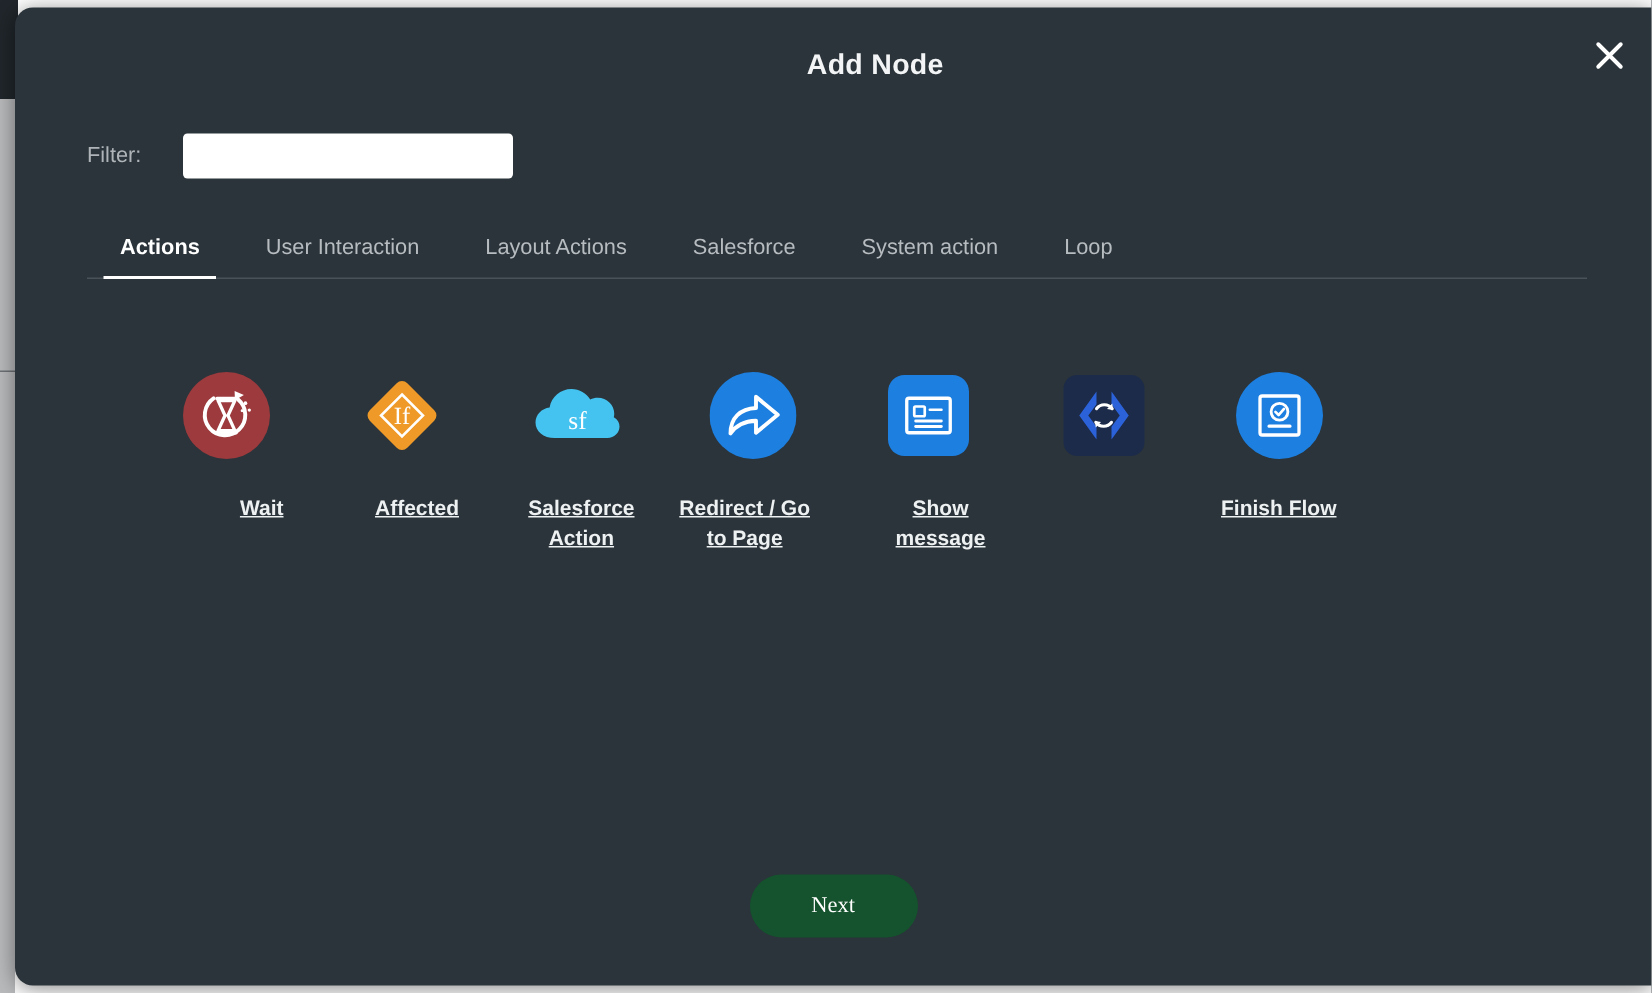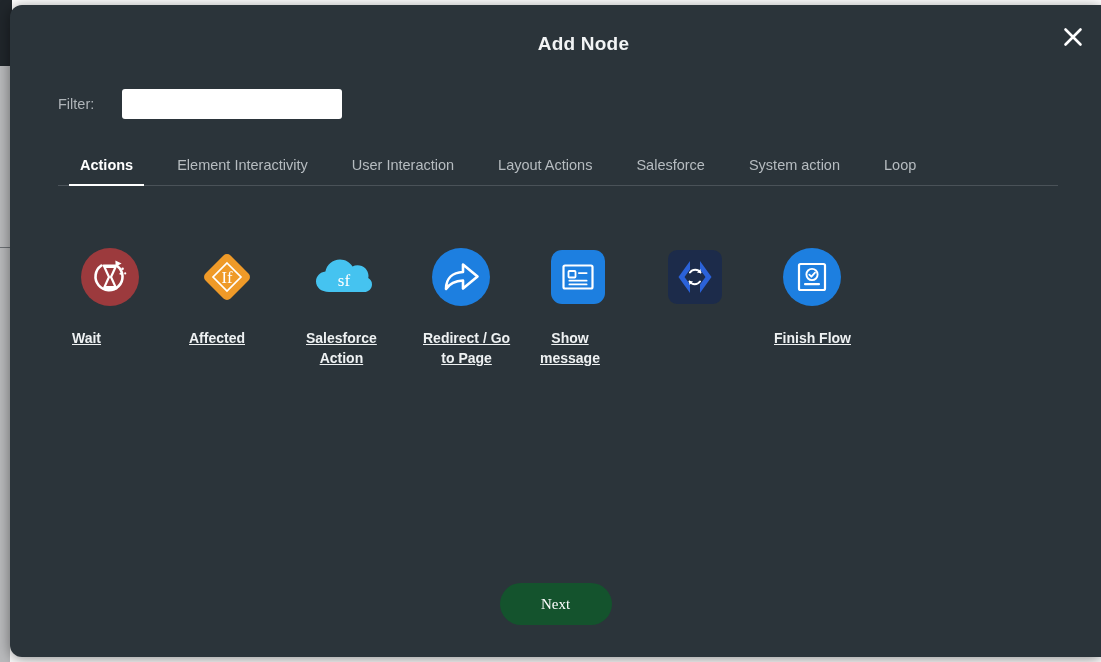--- a/index.html
+++ b/index.html
@@ -153,21 +153,21 @@
     top: 232px;
     width: 960px;
     display: flex;
     flex-wrap: wrap;
     gap: 0;
   }
   .node-item {
     width: 117px;
     display: flex;
     flex-direction: column;
-    align-items: flex-start;
+    align-items: flex-end;
     cursor: pointer;
     padding-top: 4px;
   }
   .node-icon-wrap {
     width: 76px;
     height: 76px;
     display: flex;
     align-items: center;
     justify-content: center;
     box-sizing: border-box;
@@ -225,21 +225,20 @@
     </svg>
   </button>
 
   <div class="filter-row">
     <span class="filter-label">Filter:</span>
     <input class="filter-input" type="text" placeholder="" style="">
   </div>
 
   <div class="tabs">
     <button class="tab active">Actions</button>
-    <button class="tab">Element Interactivity</button>
     <button class="tab">User Interaction</button>
     <button class="tab">Layout Actions</button>
     <button class="tab">Salesforce</button>
     <button class="tab">System action</button>
     <button class="tab">Loop</button>
   </div>
 
   <div class="node-grid">
 
     <div class="node-item">

